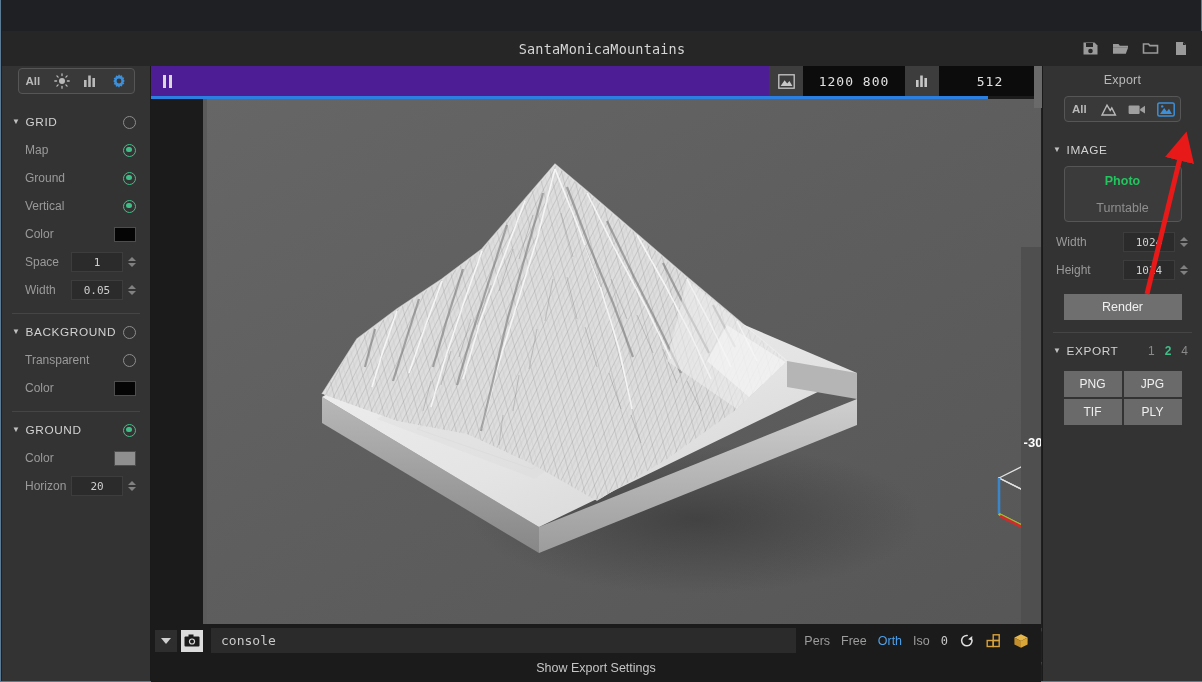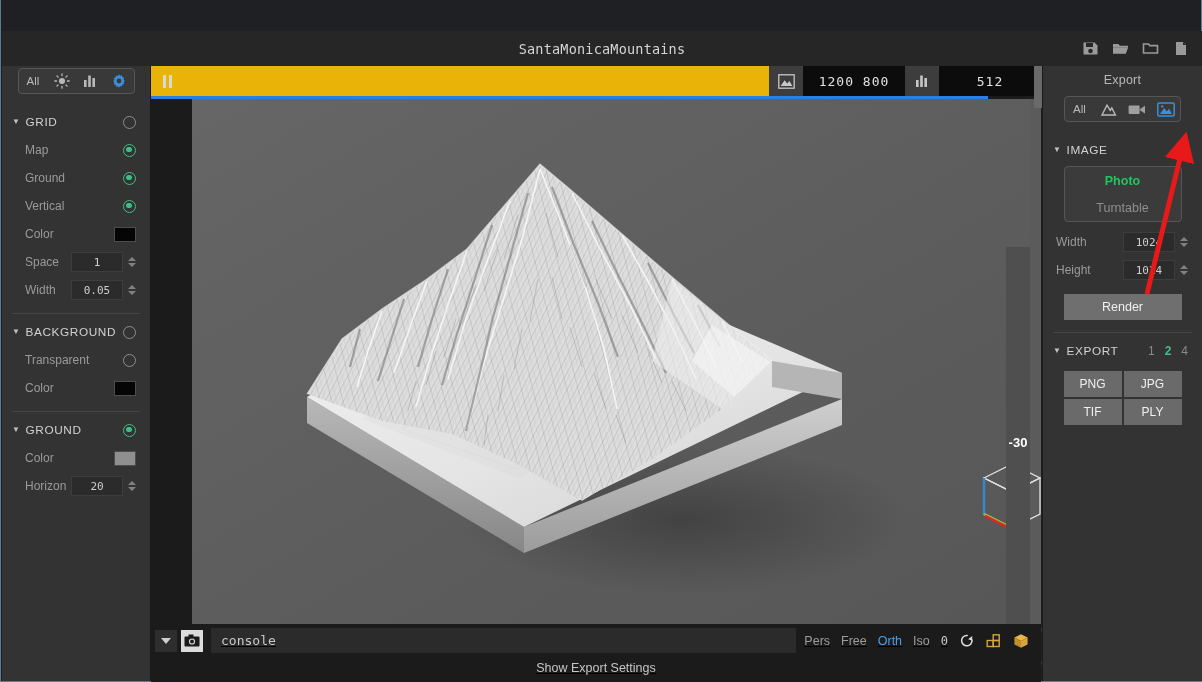--- a/index.html
+++ b/index.html
@@ -71,20 +71,21 @@
   }
   .sb-head {
     height: 28px; line-height: 28px; text-align: center;
     font-size: 12.5px; color: #b8b8b8; letter-spacing: .2px;
   }
   .seg {
     margin: 2px auto 0; width: 117px; height: 26px;
     border: 1px solid #565656; border-radius: 4px;
     display: flex; align-items: center; justify-content: space-around;
     background: #393939;
+    font-weight: bold;
   }
   .seg-item {
     display: flex; align-items: center; justify-content: center;
     width: 26px; height: 22px; cursor: default;
   }
   .seg-label { font-size: 11.5px; color: #b9b9b9; }
   .seg-item svg { display: block; }
 
   .sec {
     margin-top: 14px; padding: 0 10px;
@@ -147,21 +148,21 @@
   .spin i.dn { border-top: 4px solid #818181; }
   .divider { height: 1px; background: #454545; margin: 9px 10px 0; }
 
   
   .center {
     position: absolute; top: 66px; left: 150px;
     width: 890px; height: 615px;
     background: #1b1b1b;
   }
   .toptools {
-    position: relative; height: 30px; background: #eab308;
+    position: relative; height: 30px; background: #4c1d95;
     display: flex; align-items: stretch;
   }
   .pausebtn {
     width: 32px; display: flex; align-items: center; justify-content: center;
     cursor: default;
   }
   .pausebtn span {
     display: inline-block; width: 3px; height: 13px; background: #d9d9d9;
     margin: 0 1.5px;
   }
@@ -184,21 +185,21 @@
     display: block; height: 3px; background: #2a7fe0;
   }
 
   .viewport {
     position: absolute; top: 33px; left: 0;
     width: 890px; height: 565px;
     background: #5b5b5b;
     overflow: hidden;
   }
   .vp-inner {
-    position: absolute; left: 41px; top: 0;
+    position: absolute; left: 56px; top: 0;
     width: 838px; height: 565px;
     background: linear-gradient(150deg,#666666 0%,#5e5e5e 45%,#565656 100%);
   }
   .vp-left-gut {
     position: absolute; left: 0; top: 0; width: 52px; height: 565px;
     background: #1b1b1b;
   }
 
   
   .terrain { position: absolute; left: 60px; top: 30px; width: 700px; height: 470px; }
@@ -222,21 +223,21 @@
     display: flex; align-items: center; justify-content: center;
     cursor: default;
   }
   .v-slider span {
     font-size: 13px; color: #ffffff; font-weight: bold;
   }
 
   
   .bottombar {
     position: absolute; top: 624px; left: 150px;
-    width: 890px; height: 58px; background: #1b1b1b; text-decoration: underline;
+    width: 890px; height: 58px; background: #1b1b1b;
   }
   .bb-row {
     display: flex; align-items: center; height: 33px; padding: 0 4px;
   }
   .bb-caret {
     width: 22px; height: 22px; display: flex; align-items: center;
     justify-content: center; background: #2e2e2e; cursor: default;
   }
   .bb-caret i {
     width: 0; height: 0; border-left: 5px solid transparent;

